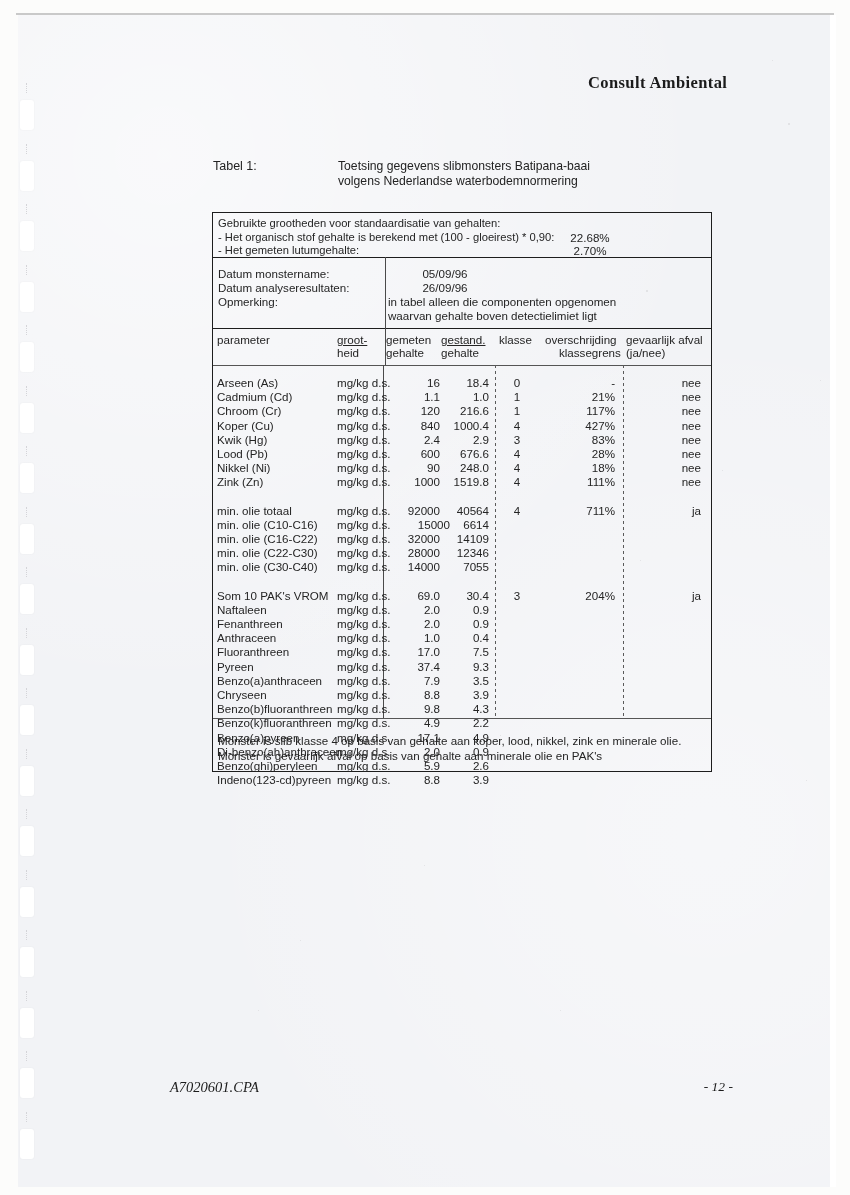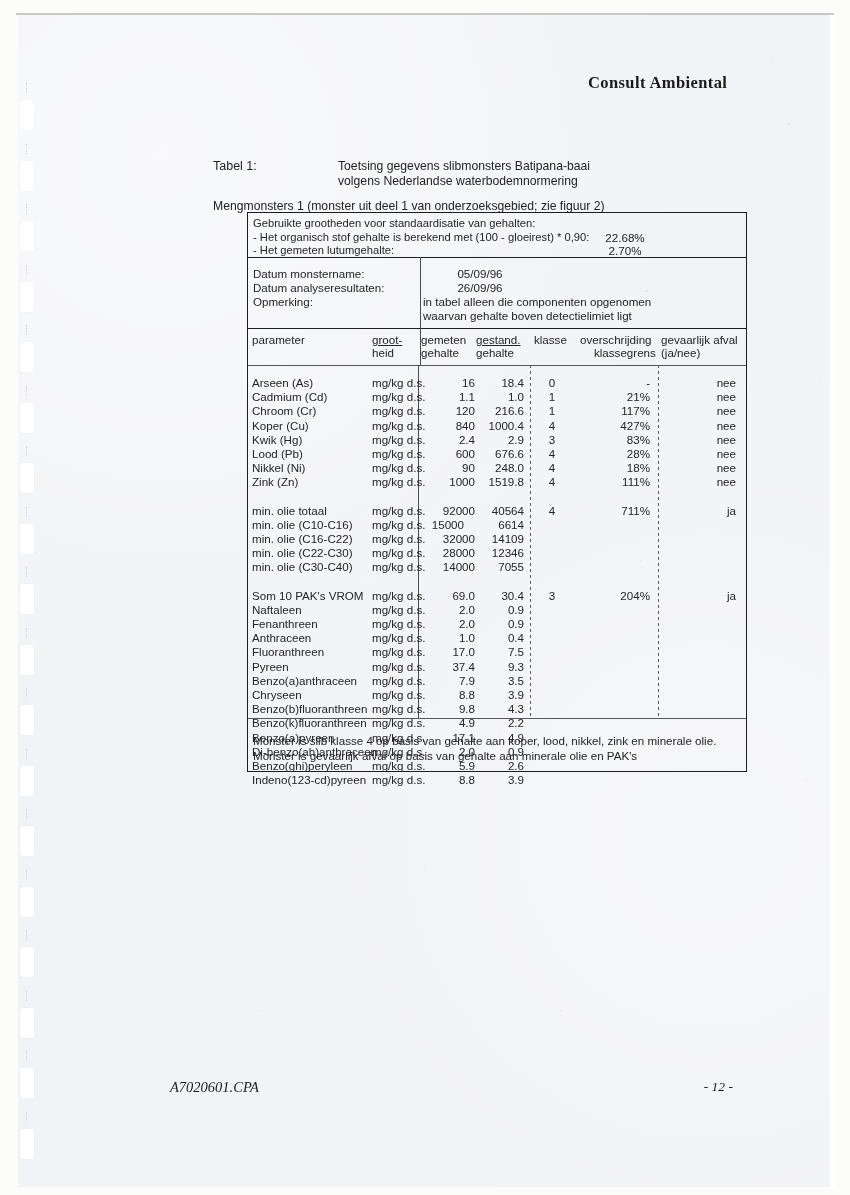--- a/index.html
+++ b/index.html
@@ -67,21 +67,20 @@
   .sub{
     position:absolute;left:213px;top:199px;
     font-size:12.2px;color:#232323;
   }
 
   
   #tbl{
     position:absolute;left:212px;top:212px;width:500px;height:560px;
     border:1.6px solid #1d1d1d;
     box-sizing:border-box;
-    margin-left:35px;
   }
   .hline{position:absolute;background:#1d1d1d;height:1.3px;left:0;width:100%;}
   .vline{position:absolute;background:#4a4a4a;width:1.1px;}
   .vdash{position:absolute;width:1px;
     background:repeating-linear-gradient(to bottom,#5a5a5a 0 3px,transparent 3px 6px);}
 
   .t{position:absolute;font-size:11.6px;color:#242424;white-space:nowrap;}
   .t.sm{font-size:11.2px;}
   .r{position:absolute;font-size:11.6px;color:#242424;text-align:right;white-space:nowrap;}
   .c{position:absolute;font-size:11.6px;color:#242424;text-align:center;white-space:nowrap;}
@@ -163,21 +162,20 @@
       <div class="speck" style="left:258px;top:1010px;width:1px;height:1px"></div>
       <div class="speck" style="left:500px;top:735px;width:1px;height:1px"></div>
       <div class="speck" style="left:820px;top:380px;width:1px;height:1px"></div>
     </div>
 
   <div class="hdr">Consult Ambiental</div>
 
   <div class="cap-label">Tabel 1:</div>
   <div class="cap-t1">Toetsing gegevens slibmonsters Batipana-baai</div>
   <div class="cap-t2">volgens Nederlandse waterbodemnormering</div>
-  <div class="sub">Mengmonsters 1 (monster uit deel 1 van onderzoeksgebied; zie figuur 2)</div>
 
   <div id="tbl">
     <div class="hline" id="h-std" style="top: 44px;"></div>
     <div class="hline" id="h-meta" style="top: 115px;"></div>
     <div class="hline" id="h-head" style="top: 152px; height: 1px; background: rgb(85, 85, 85);"></div>
     <div class="hline" id="h-foot" style="top: 505px; height: 1px; background: rgb(85, 85, 85);"></div>
 
     <div class="vline" id="v-meta" style="left: 172px; top: 44px; height: 108px;"></div>
     <div class="vline" id="v-1" style="left: 170px; top: 152px; height: 353px;"></div>
     <div class="vdash" id="v-2" style="left: 282px; top: 152px; height: 353px;"></div>
@@ -285,21 +283,21 @@
           <div class="t" style="left:124px;top:290.5999999999999px;">mg/kg d.s.</div>
           <div class="r" style="left:157px;top:290.5999999999999px;width:70px">92000</div>
           <div class="r" style="left:206px;top:290.5999999999999px;width:70px">40564</div>
           <div class="c" style="left:269px;top:290.5999999999999px;width:70px">4</div>
           <div class="r" style="left:332px;top:290.5999999999999px;width:70px">711%</div>
           <div class="r" style="left:418px;top:290.5999999999999px;width:70px">ja</div>
         </div>
         <div>
           <div class="t" style="left:4px;top:304.7999999999999px;">min. olie (C10-C16)</div>
           <div class="t" style="left:124px;top:304.7999999999999px;">mg/kg d.s.</div>
-          <div class="r" style="left:146px;top:304.7999999999999px;width:70px">15000</div>
+          <div class="r" style="left:167px;top:304.7999999999999px;width:70px">15000</div>
           <div class="r" style="left:206px;top:304.7999999999999px;width:70px">6614</div>
         </div>
         <div>
           <div class="t" style="left:4px;top:318.9999999999999px;">min. olie (C16-C22)</div>
           <div class="t" style="left:124px;top:318.9999999999999px;">mg/kg d.s.</div>
           <div class="r" style="left:157px;top:318.9999999999999px;width:70px">32000</div>
           <div class="r" style="left:206px;top:318.9999999999999px;width:70px">14109</div>
         </div>
         <div>
           <div class="t" style="left:4px;top:333.1999999999999px;">min. olie (C22-C30)</div>

